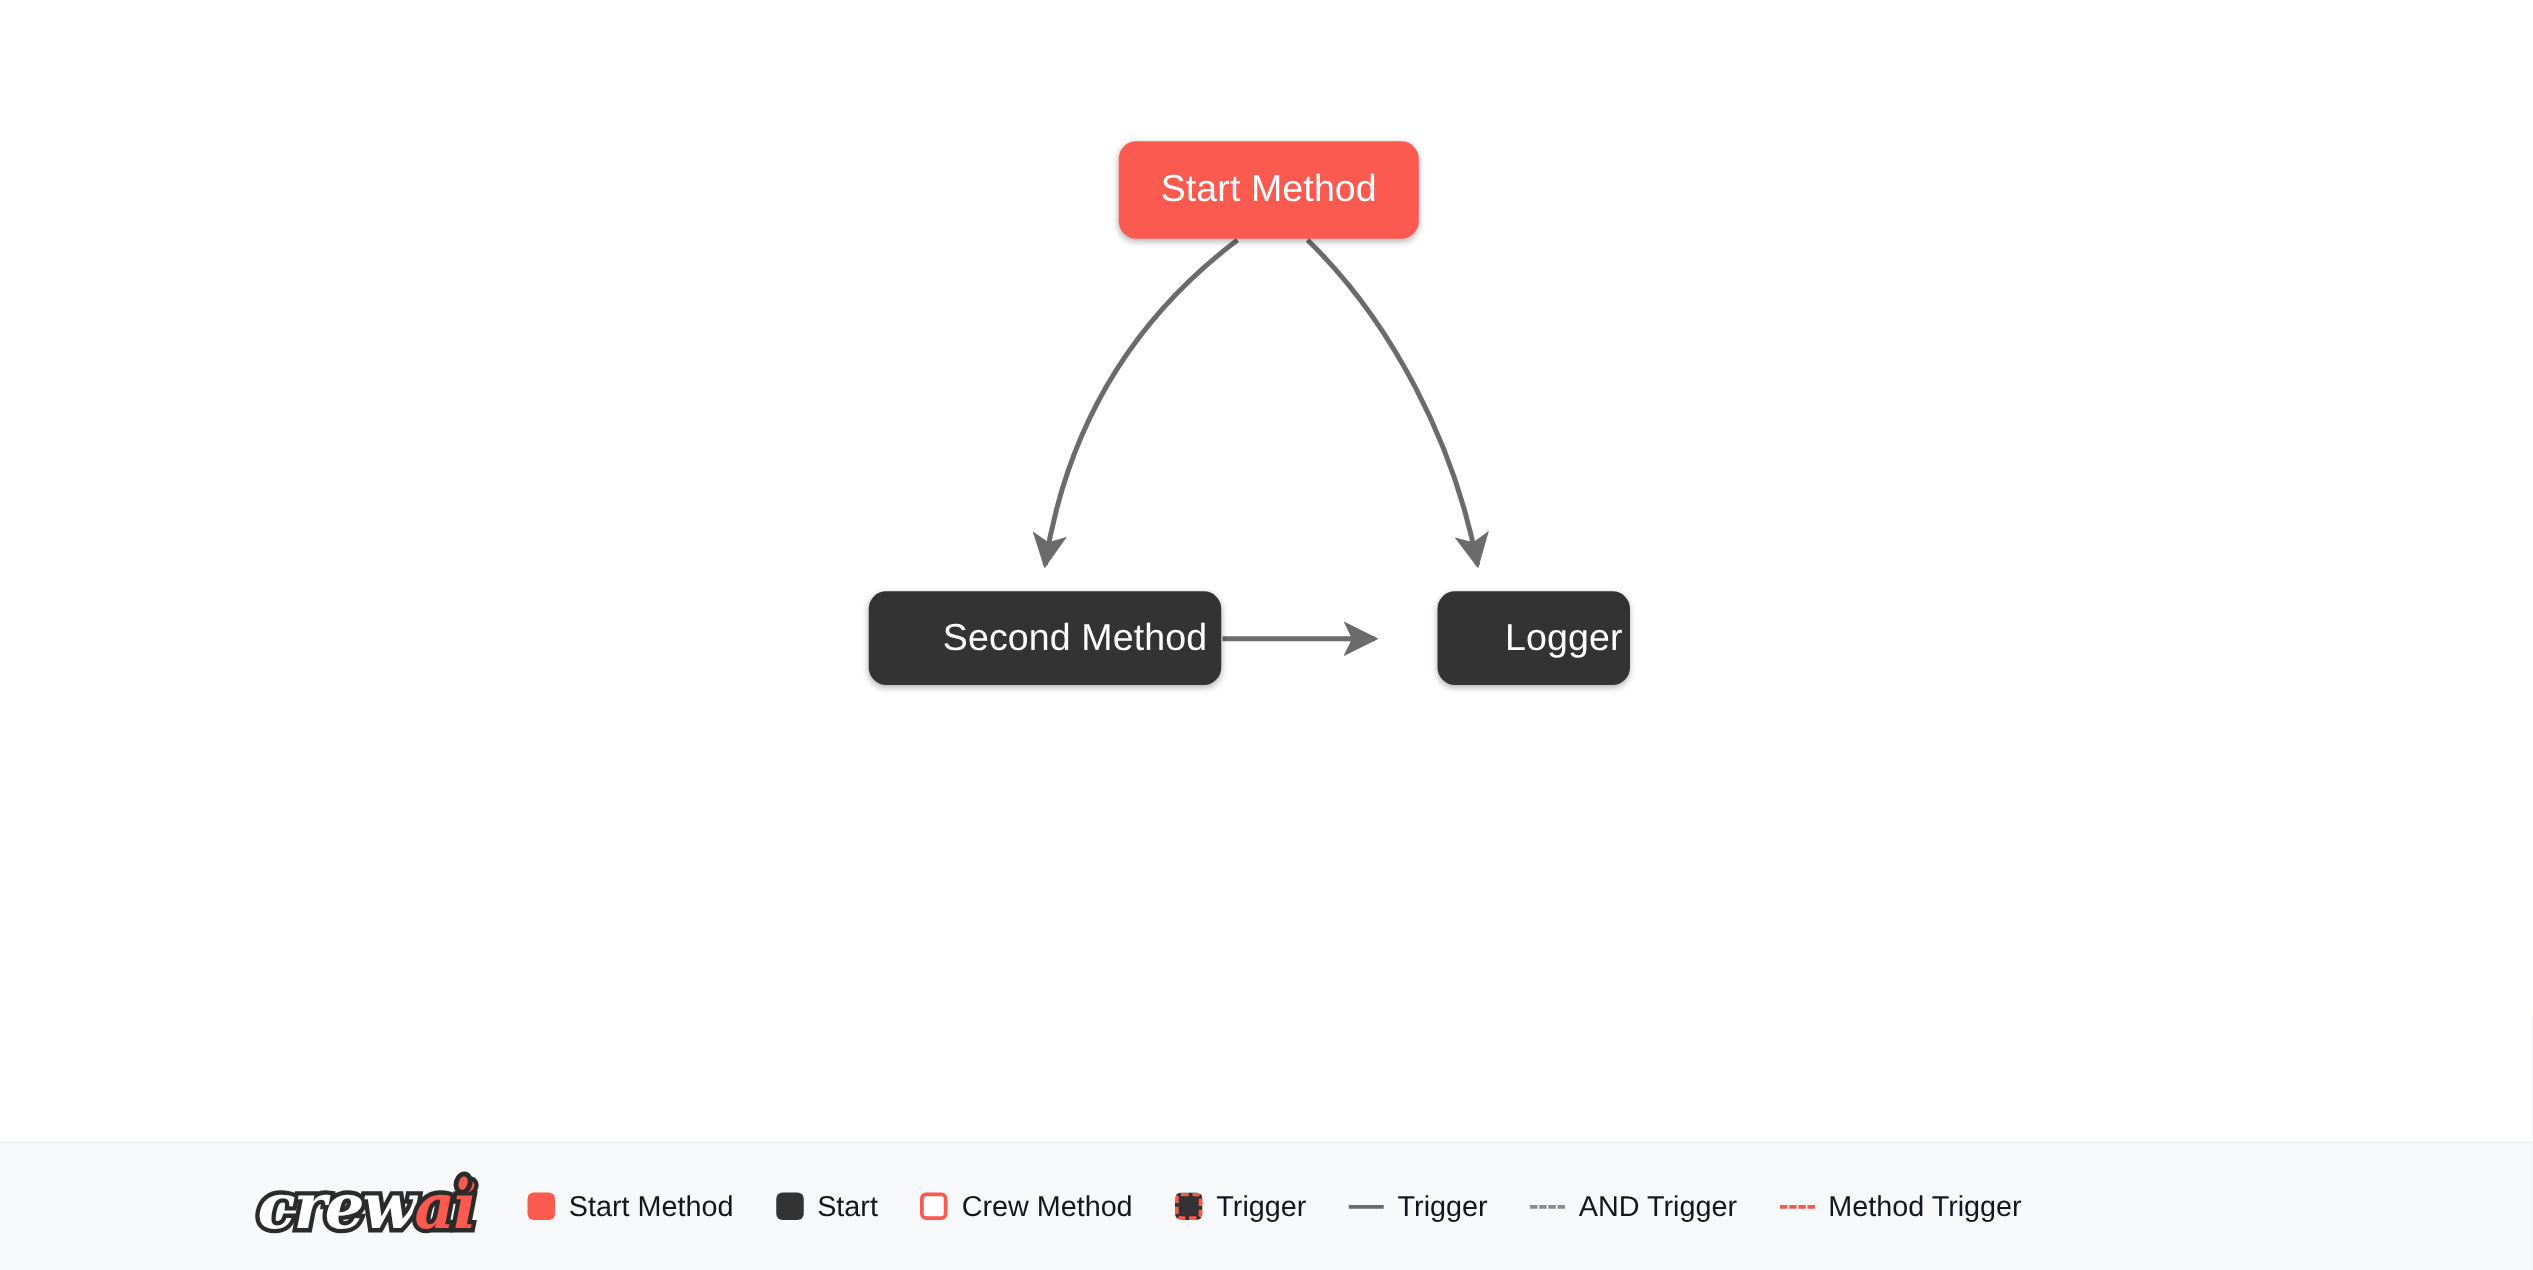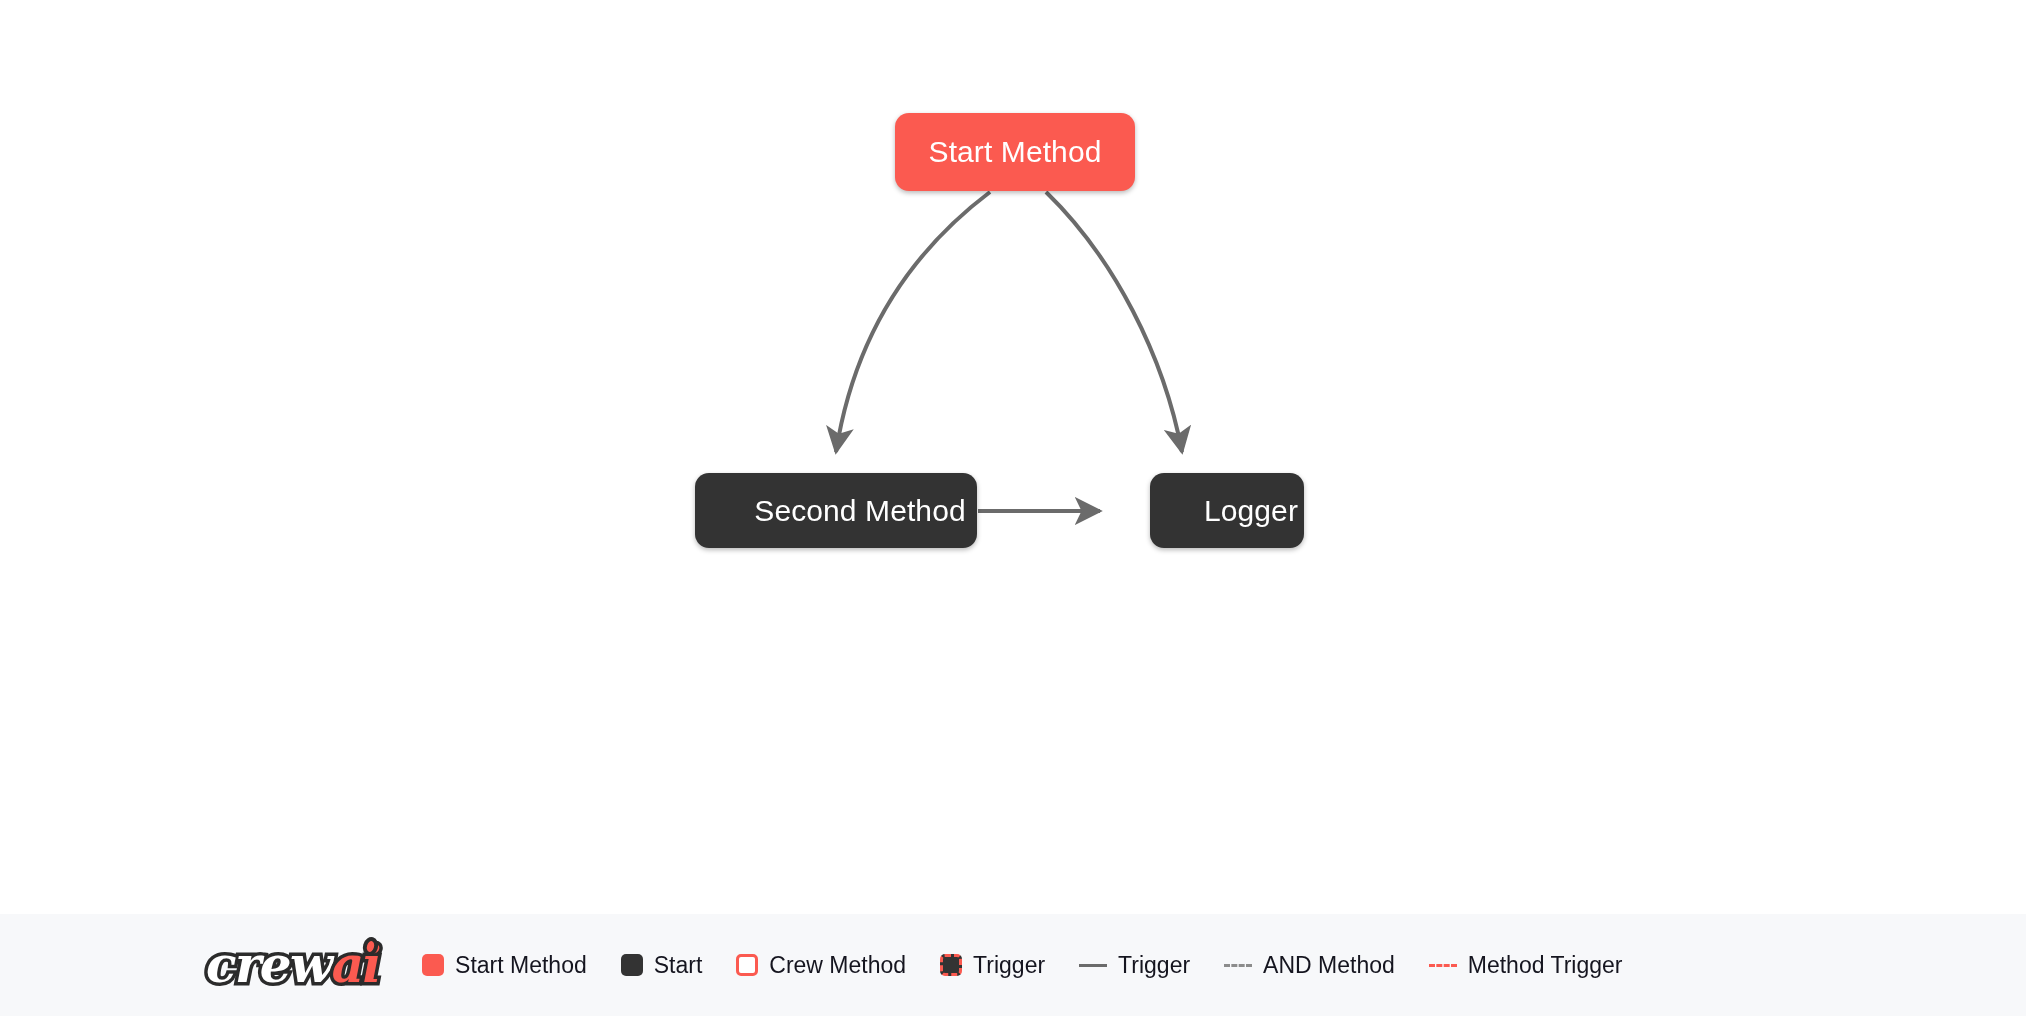--- a/index.html
+++ b/index.html
@@ -225,21 +225,21 @@
         <div class="legend-item">
           <span class="legend-swatch sw-router"></span>
           <span class="legend-label">Trigger</span>
         </div>
         <div class="legend-item">
           <span class="legend-line ln-trigger"></span>
           <span class="legend-label">Trigger</span>
         </div>
         <div class="legend-item">
           <span class="legend-line ln-and"></span>
-          <span class="legend-label">AND Method</span>
+          <span class="legend-label">AND Trigger</span>
         </div>
         <div class="legend-item">
           <span class="legend-line ln-router"></span>
           <span class="legend-label">Method Trigger</span>
         </div>
       </div>
 
   </div>
 
 </div>

